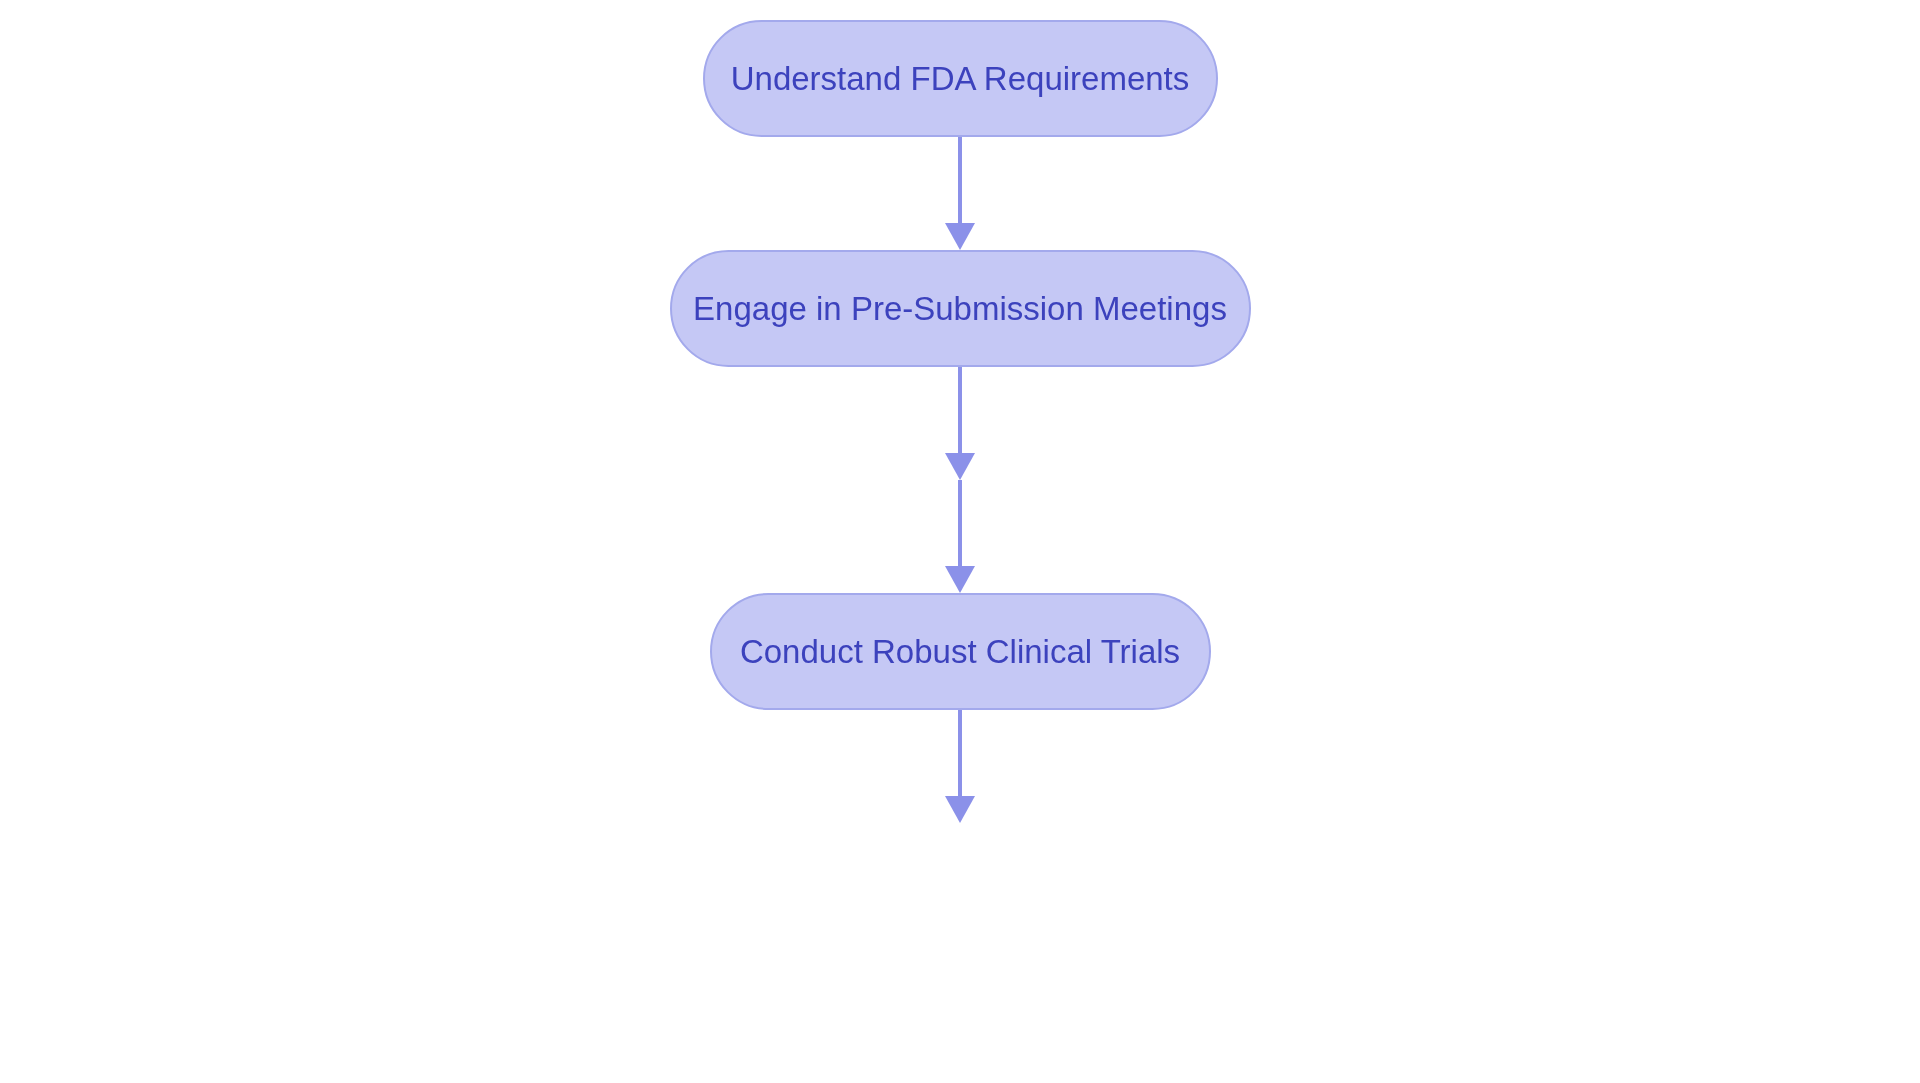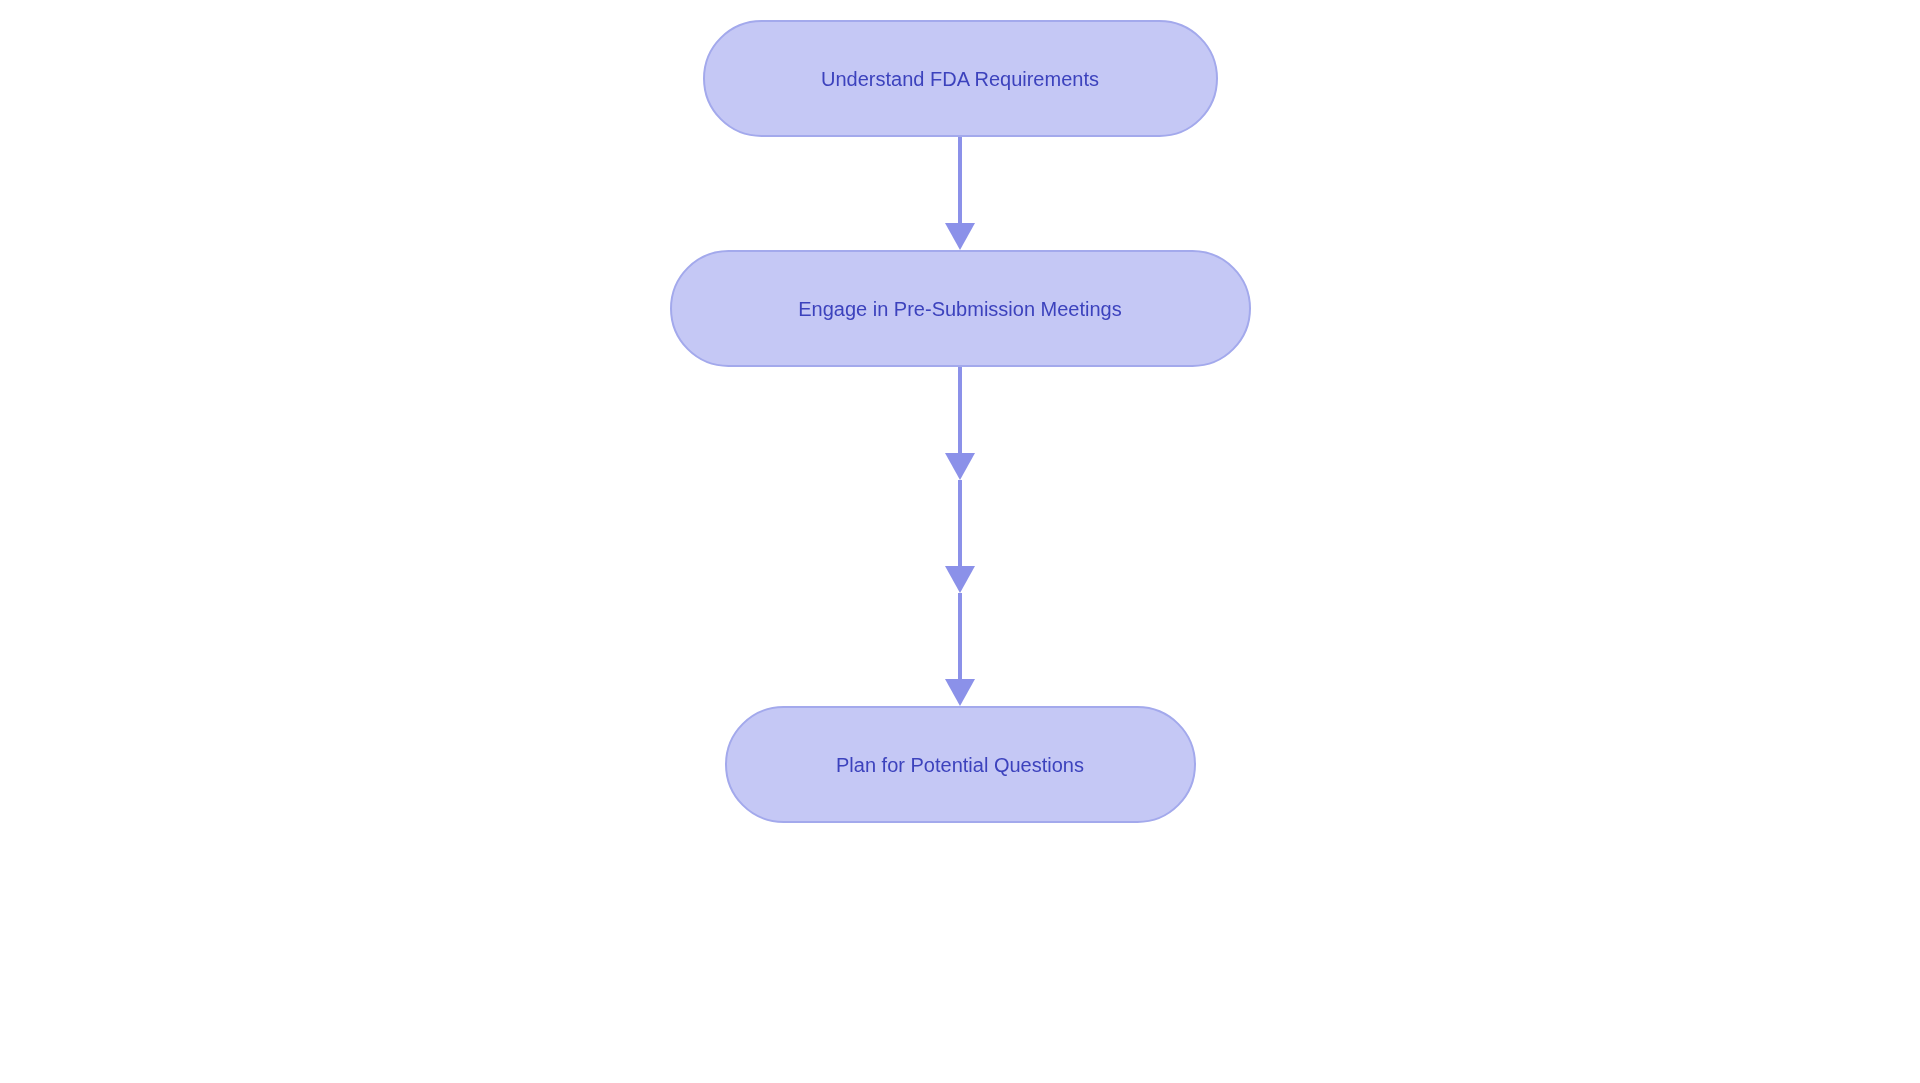--- a/index.html
+++ b/index.html
@@ -27,21 +27,21 @@
   .node {
     box-sizing: border-box;
     height: 117px;
     background: #c5c8f5;
     border: 2px solid #a3a9ec;
     border-radius: 59px;
     display: flex;
     align-items: center;
     justify-content: center;
     color: #3c42bd;
-    font-size: 20px;
+    font-size: 33px;
     line-height: 1;
     white-space: nowrap;
     text-align: center;
   }
   .node-1 { width: 515px; }
   .node-2 { width: 581px; }
   .node-3 { width: 635px; }
   .node-4 { width: 501px; }
   .node-5 { width: 471px; }
   .arrow {
@@ -86,24 +86,24 @@
       <div class="arrow-line"></div>
       <div class="arrow-head"></div>
     </div>
 
 
     <div class="arrow">
       <div class="arrow-line"></div>
       <div class="arrow-head"></div>
     </div>
 
+    <div class="node node-4">
+      <span>Conduct Robust Clinical Trials</span>
+    </div>
 
     <div class="arrow">
       <div class="arrow-line"></div>
       <div class="arrow-head"></div>
     </div>
 
-    <div class="node node-5">
-      <span>Plan for Potential Questions</span>
-    </div>
 
   </div>
 </div>
 
 </body></html>

